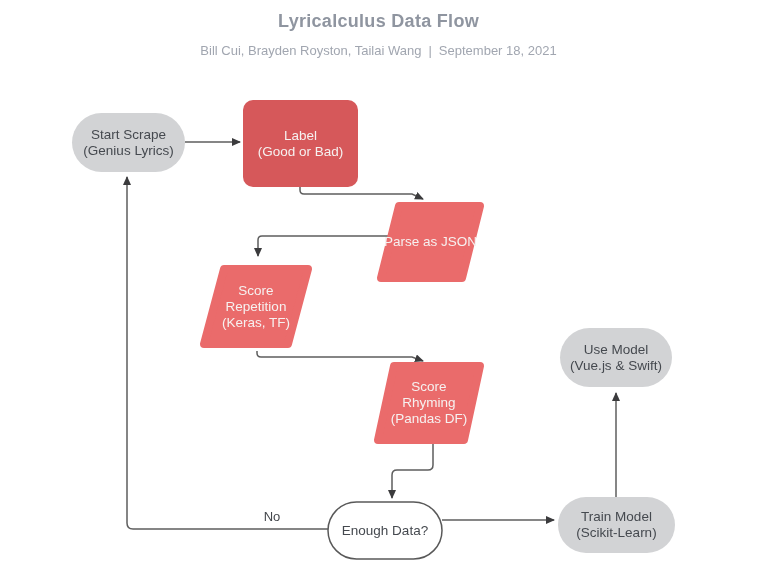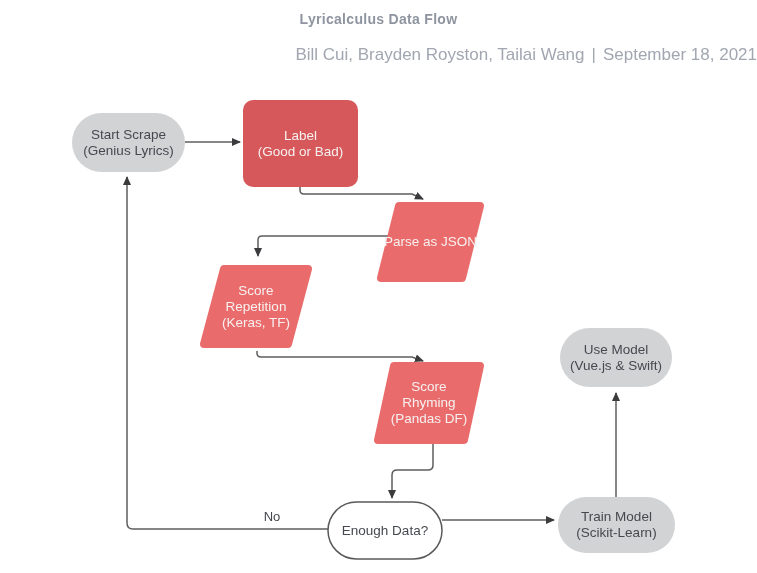--- a/index.html
+++ b/index.html
@@ -15,28 +15,27 @@
     font-family: "Liberation Sans", sans-serif;
   }
   .header {
     position: absolute;
     top: 0; left: 0; right: 0;
     text-align: center;
     z-index: 2;
   }
   .title {
     margin-top: 11px;
-    font-size: 14px;
+    font-size: 18px;
     font-weight: bold;
     letter-spacing: 0.3px;
   }
   .subtitle {
-    margin-top: 18px;
-    font-size: 17px;
-    text-align: right;
+    margin-top: 11px;
+    font-size: 13px;
   }
   .subtitle .sep {
     display: inline-block;
     margin: 0 7px;
   }
   svg.flowchart {
     position: absolute;
     top: 0; left: 0;
     z-index: 1;
   }

